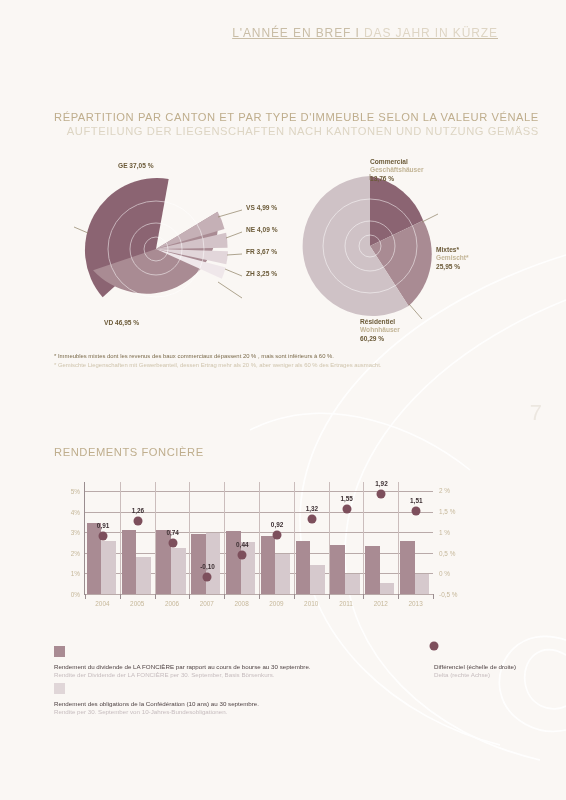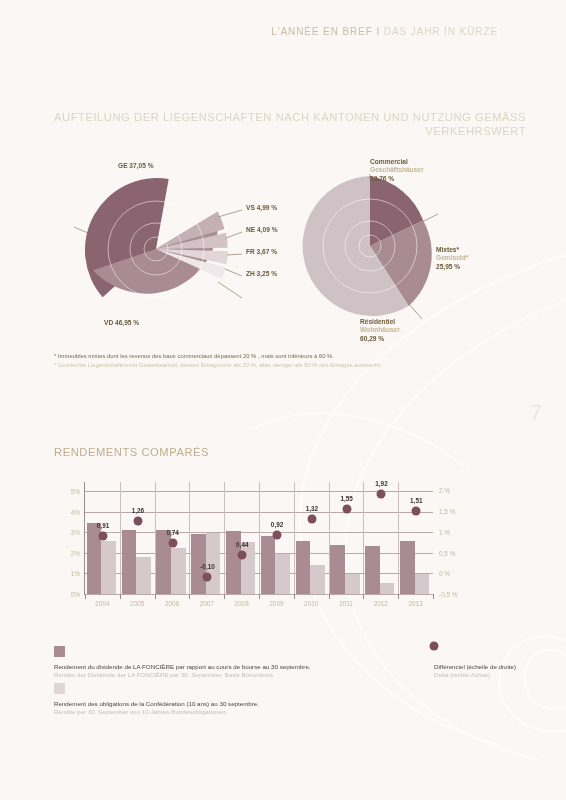--- a/index.html
+++ b/index.html
@@ -12,22 +12,22 @@
   }
   .page{
     position:absolute;inset:0;
     background:#faf7f4;
     overflow:hidden;
   }
   
   .swirl{position:absolute;pointer-events:none;}
   .running-head{
     position:absolute;top:26px;right:68px;
-    font-size:10px;letter-spacing:.9px;
-    color:#c9bda6;white-space:nowrap;
+    font-size:12px;letter-spacing:.9px;
+    color:#c9bda6;white-space:nowrap;text-decoration:underline;
   }
   .running-head .de{color:#ded5c4;}
   .page-num{
     position:absolute;top:400px;right:24px;
     font-size:22px;color:#ece7e0;font-weight:400;
   }
 
   
   .sec-title{position:absolute;left:54px;}
   .sec-title .fr{
@@ -106,22 +106,22 @@
     </g>
   </svg>
 
   <div class="running-head">
     <span>L'ANNÉE EN BREF I</span><span class="de"> DAS JAHR IN KÜRZE</span>
   </div>
 
   <div class="page-num">7</div>
 
   <div class="sec-title" id="title-repartition">
+    <div class="fr">RÉPARTITION PAR CANTON ET PAR TYPE D'IMMEUBLE SELON LA VALEUR VÉNALE</div>
     <div class="de">AUFTEILUNG DER LIEGENSCHAFTEN NACH KANTONEN UND NUTZUNG GEMÄSS</div>
-    <div class="de">VERKEHRSWERT</div>
   </div>
 
   <div class="pie-area" style="left:56px;top:162px;width:240px;height:185px;">
     <svg width="180" height="160" viewBox="0 0 180 160" style="position:absolute;left:10px;top:10px;">
 
       <path d="M90 77 L162 77 A72 72 0 0 1 33.6 120.3 Z" fill="#8b6472" transform="rotate(137.8 90 77)"></path>
 
       <path d="M90 77 L162 77 A72 72 0 0 1 25.2 62.6 Z" fill="#a98b93" transform="rotate(-31.1 90 77)"></path>
 
       <path d="M90 77 L162 77 A72 72 0 0 1 159.0 95.2 Z" fill="#c5b0b6" transform="rotate(-31.1 90 77)"></path>
@@ -202,21 +202,21 @@
       <span class="pct">60,29 %</span>
     </div>
   </div>
 
   <div class="footnote" style="top:352px;">
     <div class="fr">* Immeubles mixtes dont les revenus des baux commerciaux dépassent 20 % , mais sont inférieurs à 60 %.</div>
     <div class="de">* Gemischte Liegenschaften mit Gewerbeanteil, dessen Ertrag mehr als 20 %, aber weniger als 60 % des Ertrages ausmacht.</div>
   </div>
 
   <div class="sec-title" id="title-rendements">
-    <div class="fr">RENDEMENTS COMPARÉS</div>
+    <div class="fr">RENDEMENTS FONCIÈRE</div>
   </div>
 
   <div id="chart">
     <div class="plot" id="plot">
         <div class="gridline" style="top: 112px;"></div>
         <div class="ax-l" style="top: 112px;">0%</div>
         <div class="gridline" style="top: 91.4495px;"></div>
         <div class="ax-l" style="top: 91.4495px;">1%</div>
         <div class="gridline" style="top: 70.8991px;"></div>
         <div class="ax-l" style="top: 70.8991px;">2%</div>

